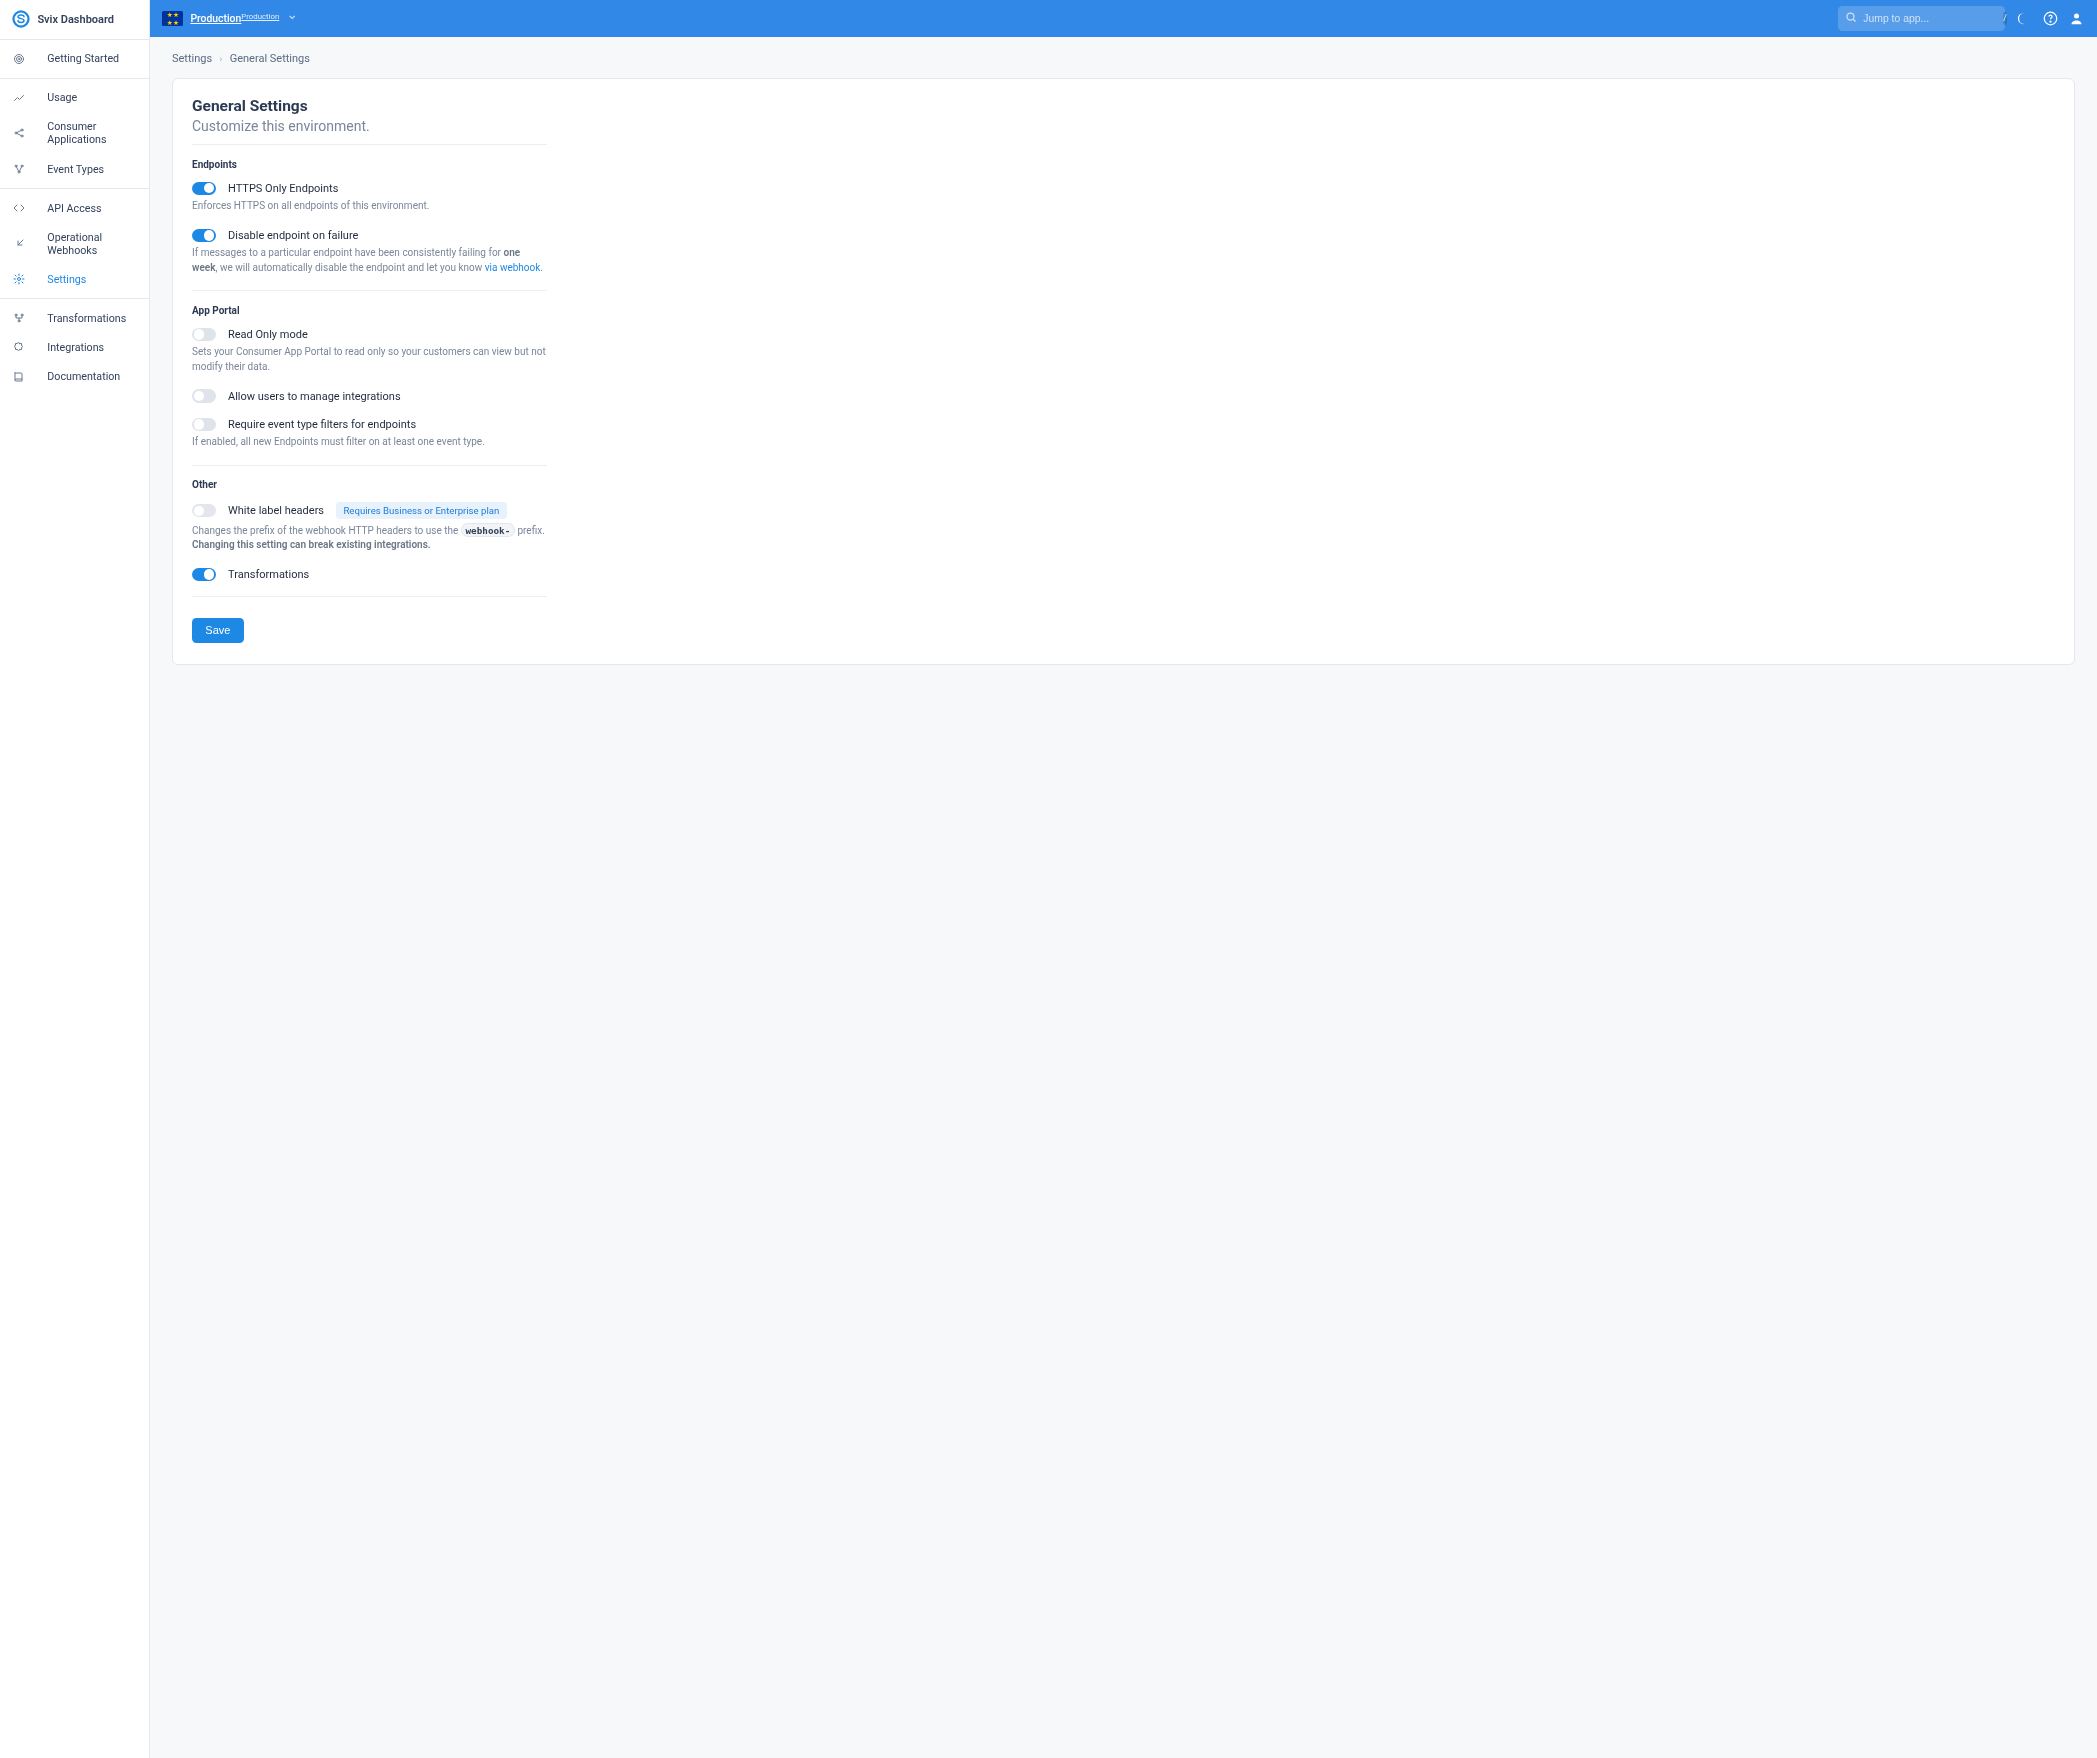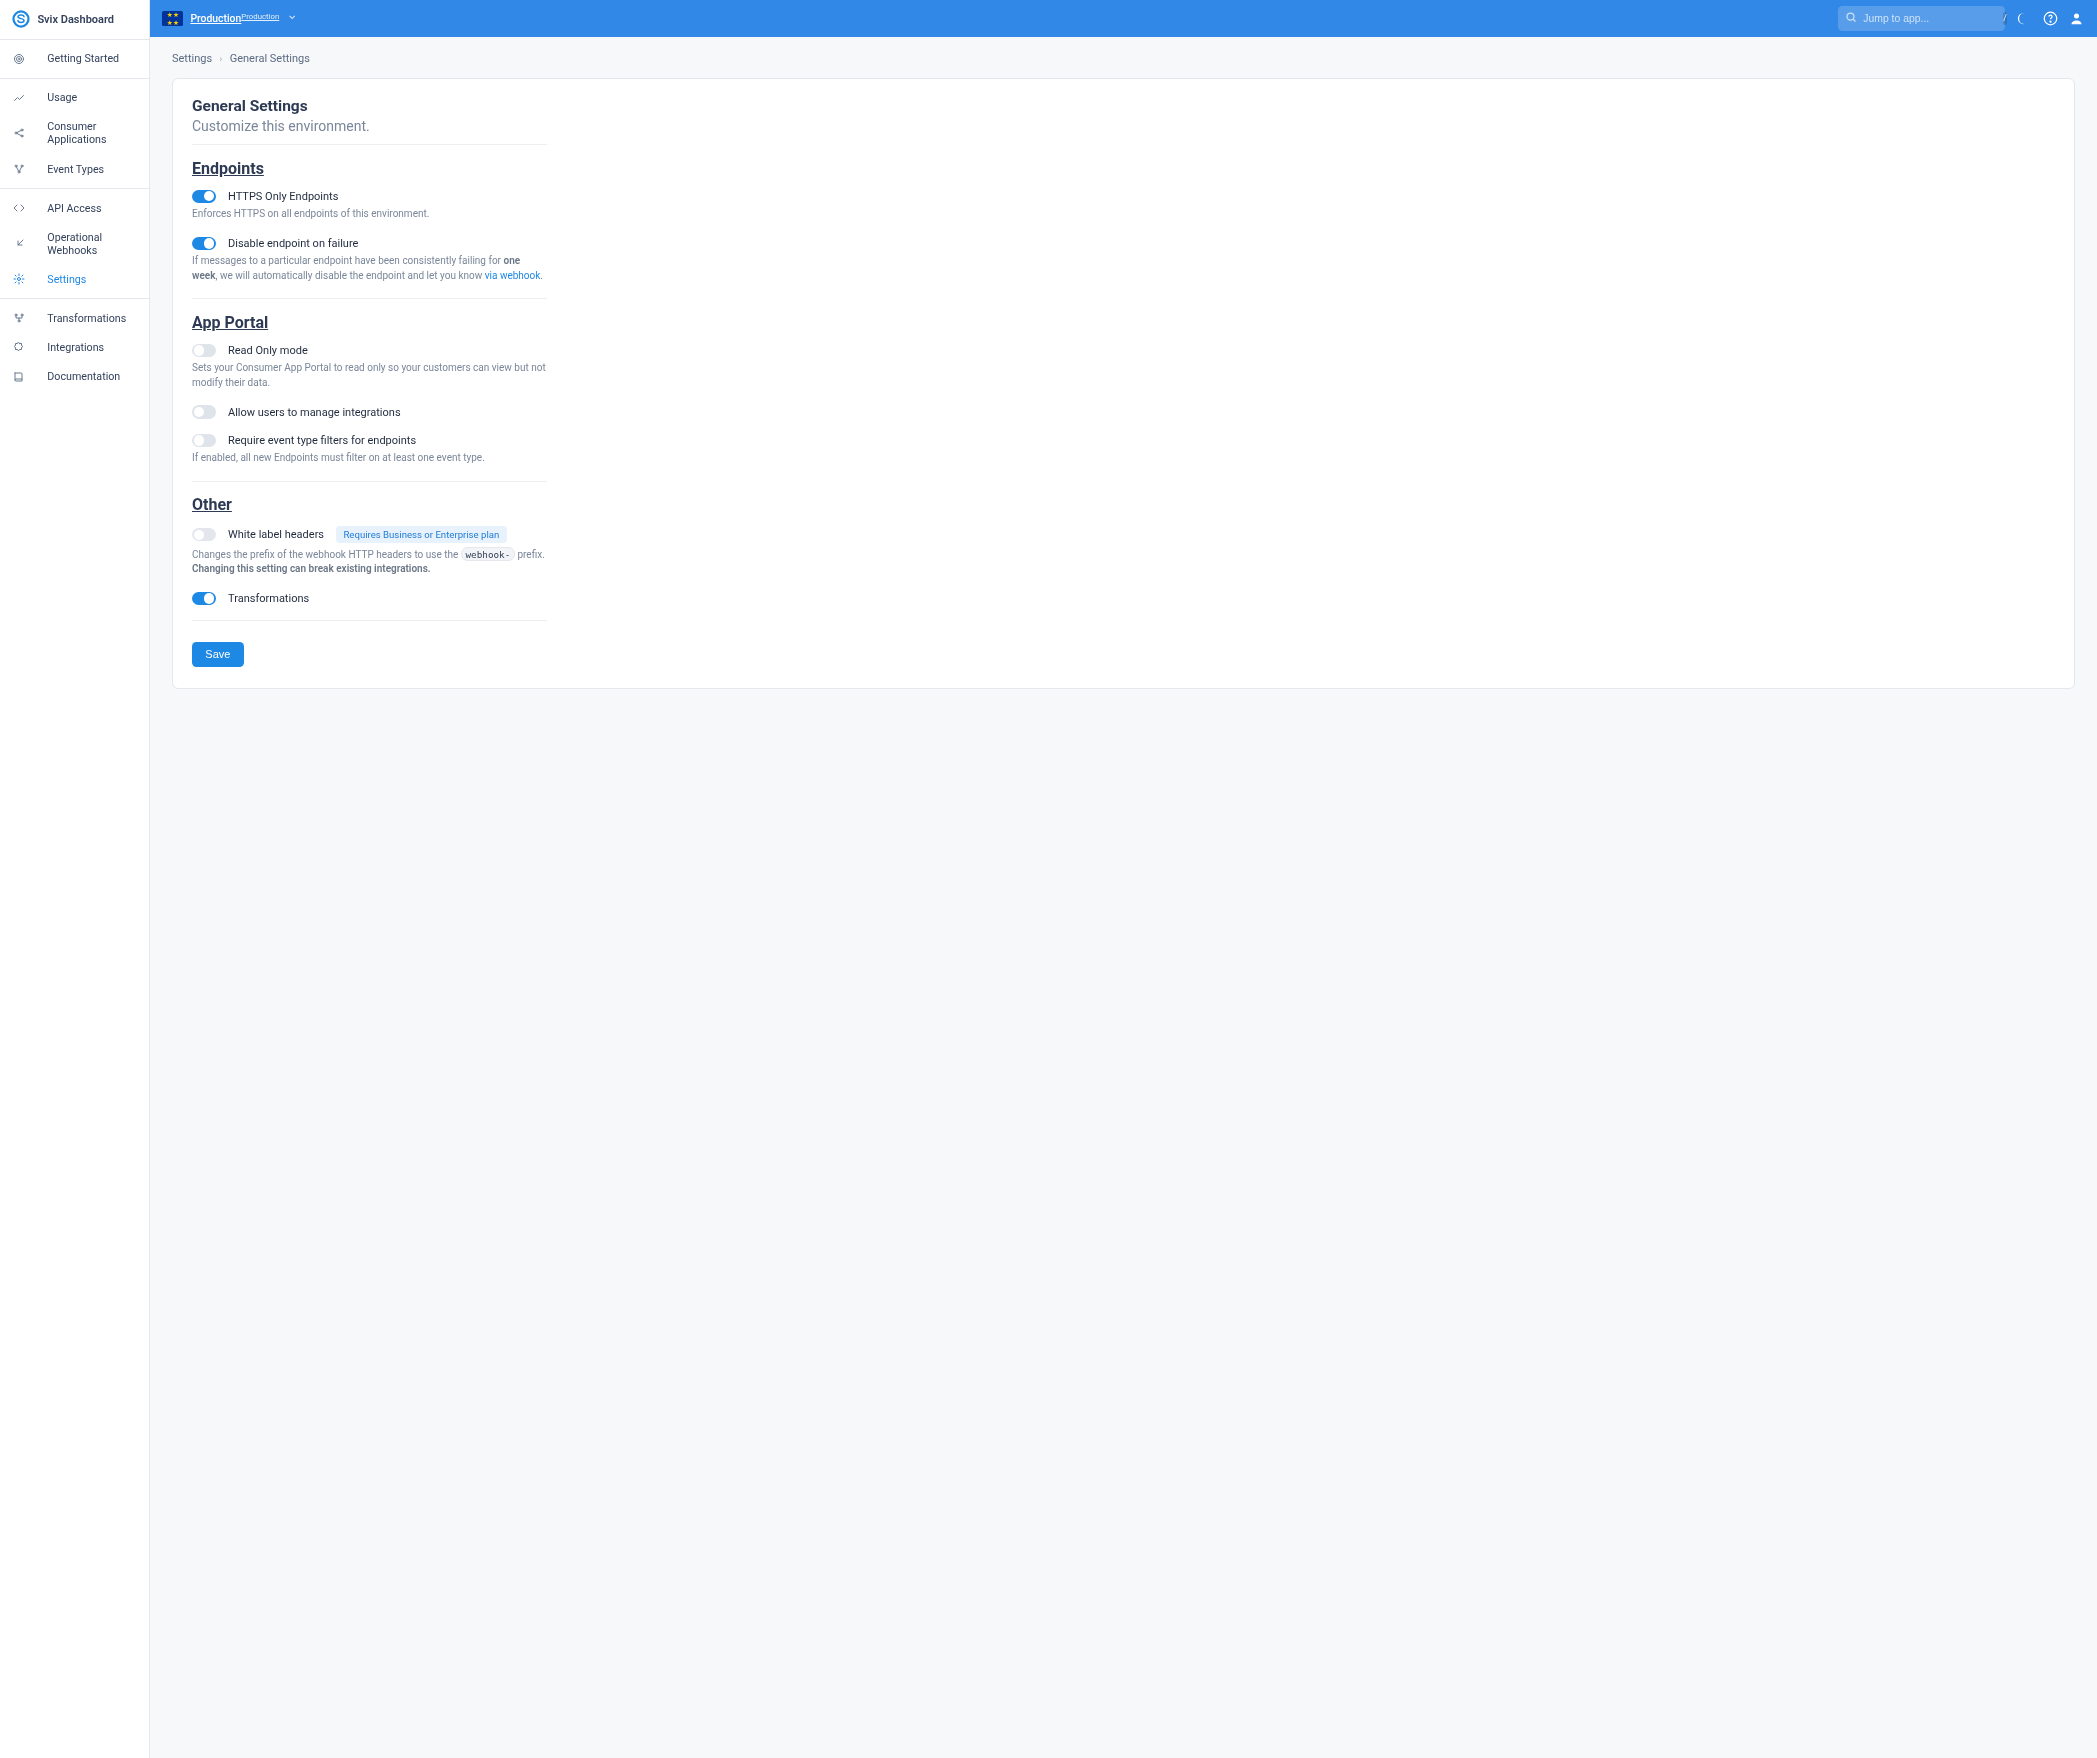--- a/index.html
+++ b/index.html
@@ -89,31 +89,31 @@
 .card {
   background: #fff;
   border: 0.7px solid #e4e7ec;
   border-radius: 6px;
   padding: 18px 19px 21px;
 }
 .body-col { max-width: 355px; }
 .page-title { font-size: 15.5px; font-weight: 700; color: #2d3a53; margin-bottom: 3px; }
 .page-sub { color: #7a8699; font-size: 14px; margin-bottom: 10px; }
 .divider { border: none; border-top: 0.7px solid #eceef2; margin: 0 0 13.3px; }
-.section-title { font-size: 16px; font-weight: 700; color: #2d3a53; margin-bottom: 12px; text-decoration: underline; }
+.section-title { font-size: 10px; font-weight: 700; color: #2d3a53; margin-bottom: 12px; }
 .setting { margin-bottom: 15px; }
 .setting-head { display: flex; align-items: center; gap: 12px; margin-bottom: 4.4px; flex-wrap: wrap; }
 .setting-label { font-size: 11px; color: #1f2a3d; }
 .setting-desc { color: #7a8699; font-size: 10px; line-height: 1.45; }
 .setting-desc b { color: #6b7686; font-weight: 600; }
 .setting-desc .link { color: #1e88e5; cursor: pointer; }
 .setting-desc code {
   font-family: ui-monospace, SFMono-Regular, Menlo, monospace;
   background: #f2f4f7; border: 0.7px solid #e4e7ec; border-radius: 7px;
-  padding: 0.7px 3.7px; font-size: 9.3px; color: #344054;
+  padding: 0.7px 3.7px; font-size: 9.3px; color: #344054; font-weight: bold;
 }
 .toggle {
   width: 24px; height: 13.3px; border-radius: 7.4px; position: relative; cursor: pointer;
   flex-shrink: 0;
 }
 .toggle .knob {
   position: absolute; top: 1.5px; width: 10.4px; height: 10.4px; border-radius: 50%; background: #fff;
   transition: left .15s;
 }
 .toggle.on { background: #1e88e5; }

